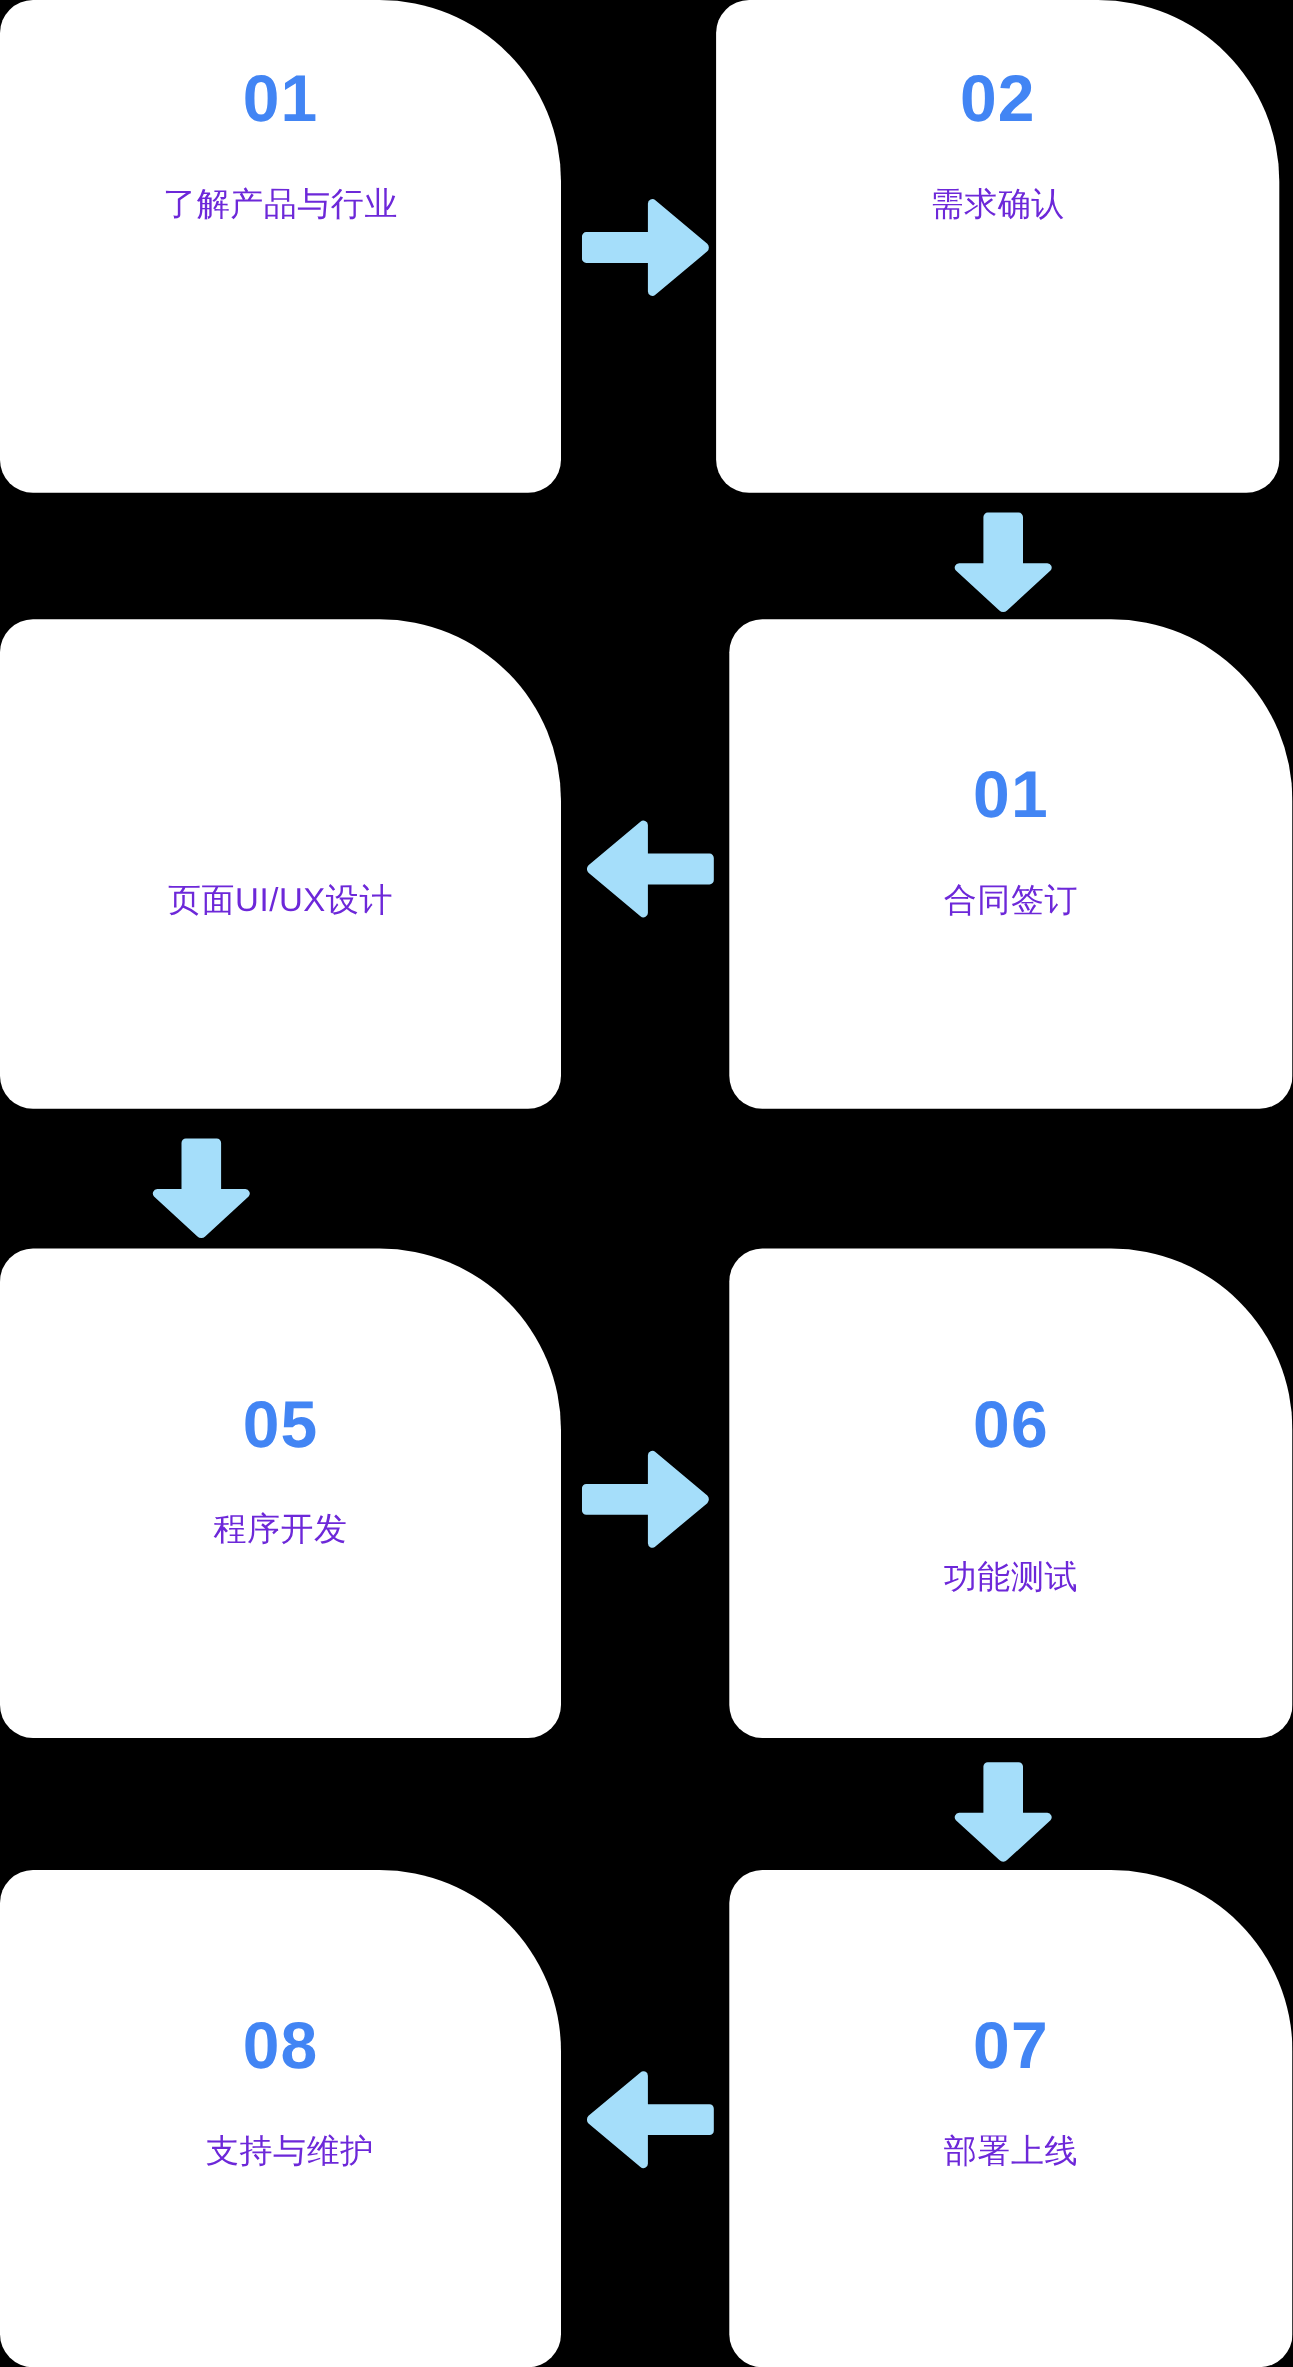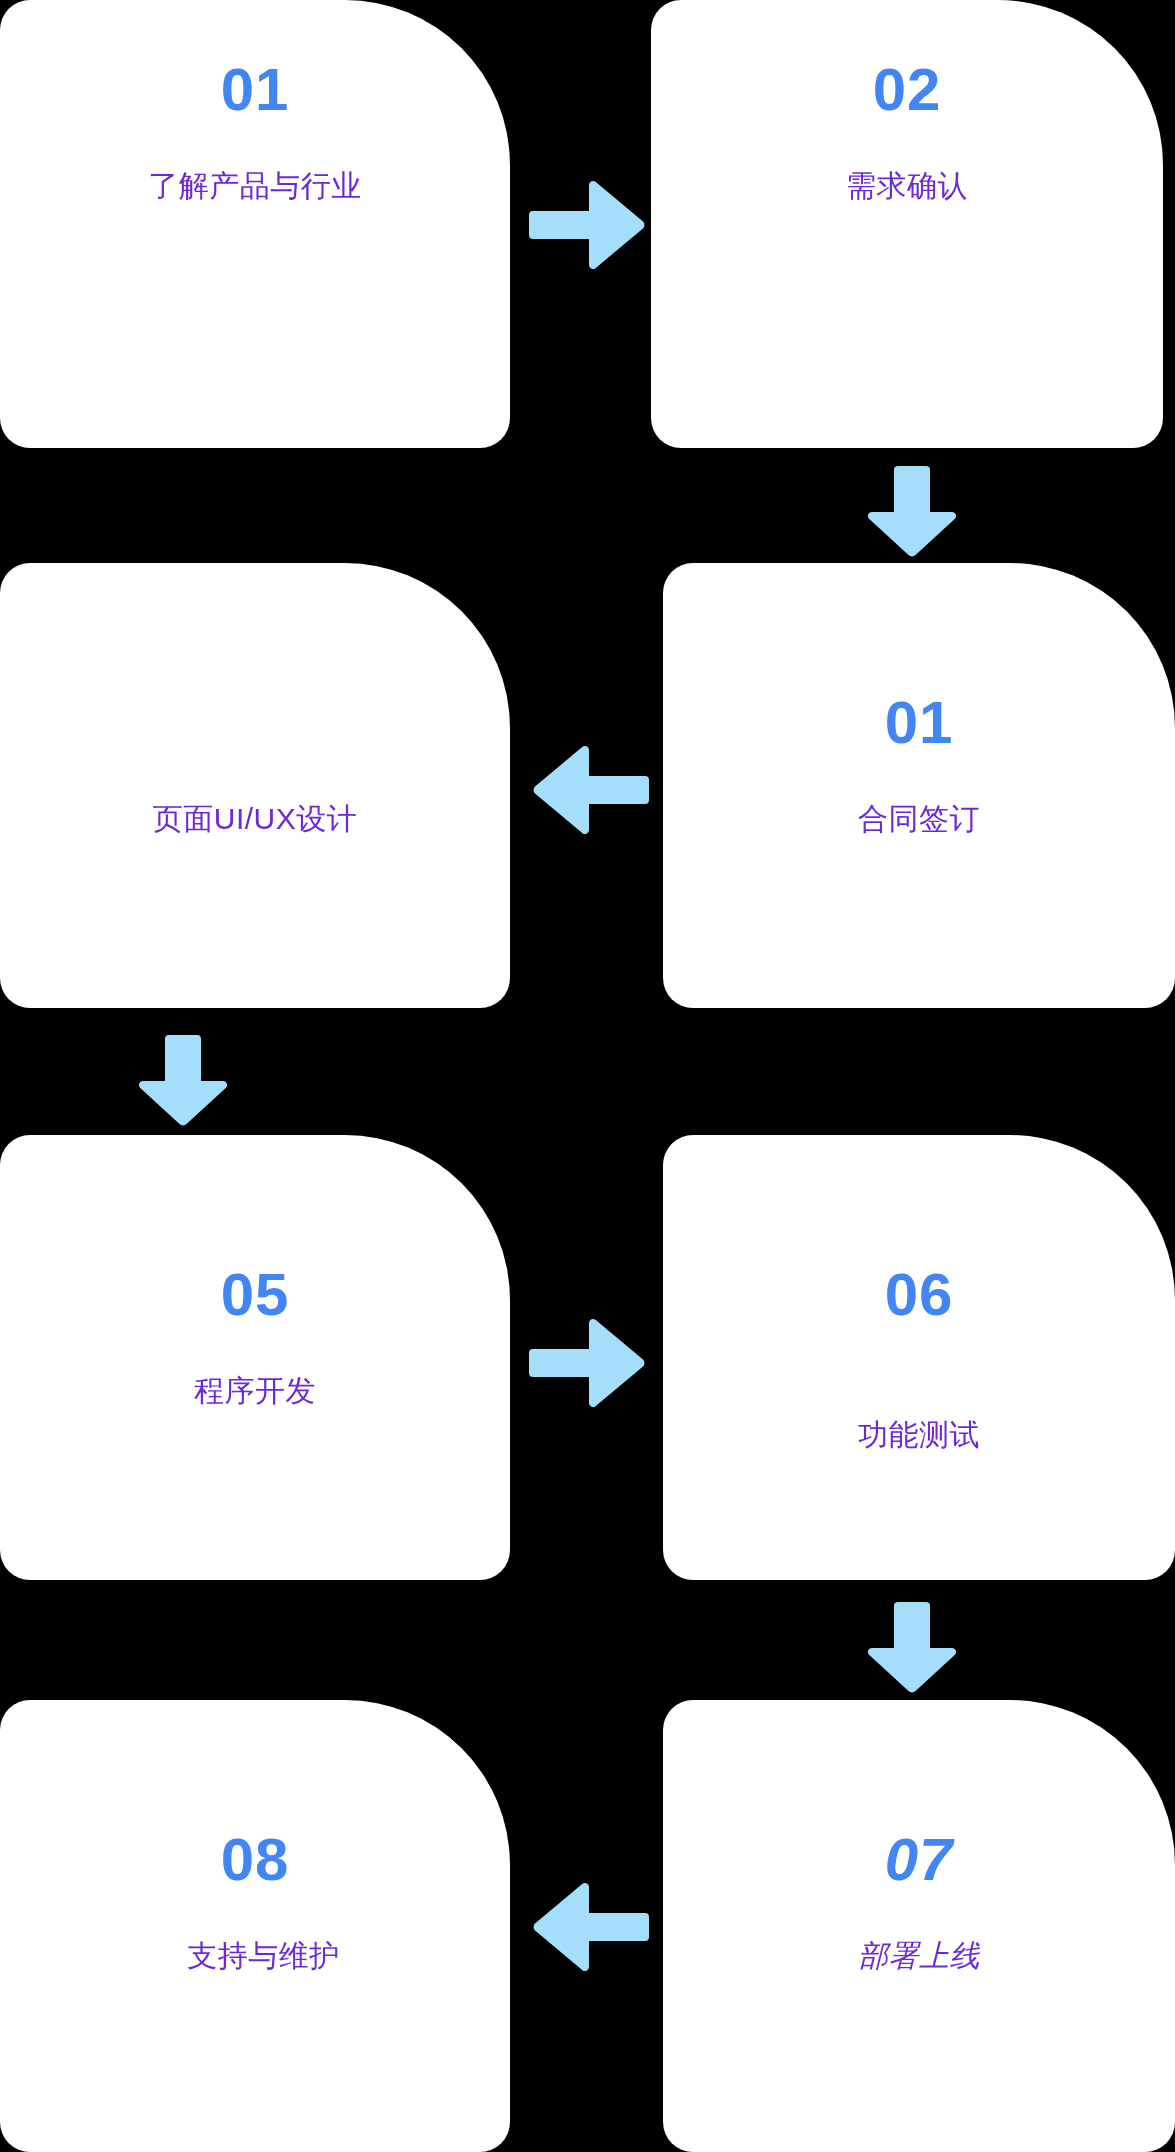--- a/index.html
+++ b/index.html
@@ -61,21 +61,21 @@
     text-align: center;
   }
 
   
   #card-1 { left: 0px;   top: 0px;    width: 510px; height: 448px; }
   #card-2 { left: 651px; top: 0px;    width: 512px; height: 448px; }
   #card-3 { left: 663px; top: 563px;  width: 512px; height: 445px; }
   #card-4 { left: 0px;   top: 563px;  width: 510px; height: 445px; }
   #card-5 { left: 0px;   top: 1135px; width: 510px; height: 445px; }
   #card-6 { left: 663px; top: 1135px; width: 512px; height: 445px; }
-  #card-7 { left: 663px; top: 1700px; width: 512px; height: 452px; font-style: italic; }
+  #card-7 { left: 663px; top: 1700px; width: 512px; height: 452px; }
   #card-8 { left: 0px;   top: 1700px; width: 510px; height: 452px; }
 
   
   #card-1 .card-number { top: 60px;  }
   #card-1 .card-label  { top: 168px; }
   #card-2 .card-number { top: 60px;  }
   #card-2 .card-label  { top: 168px; }
 
   #card-3 .card-number { top: 130px; }
   #card-3 .card-label  { top: 238px; }

